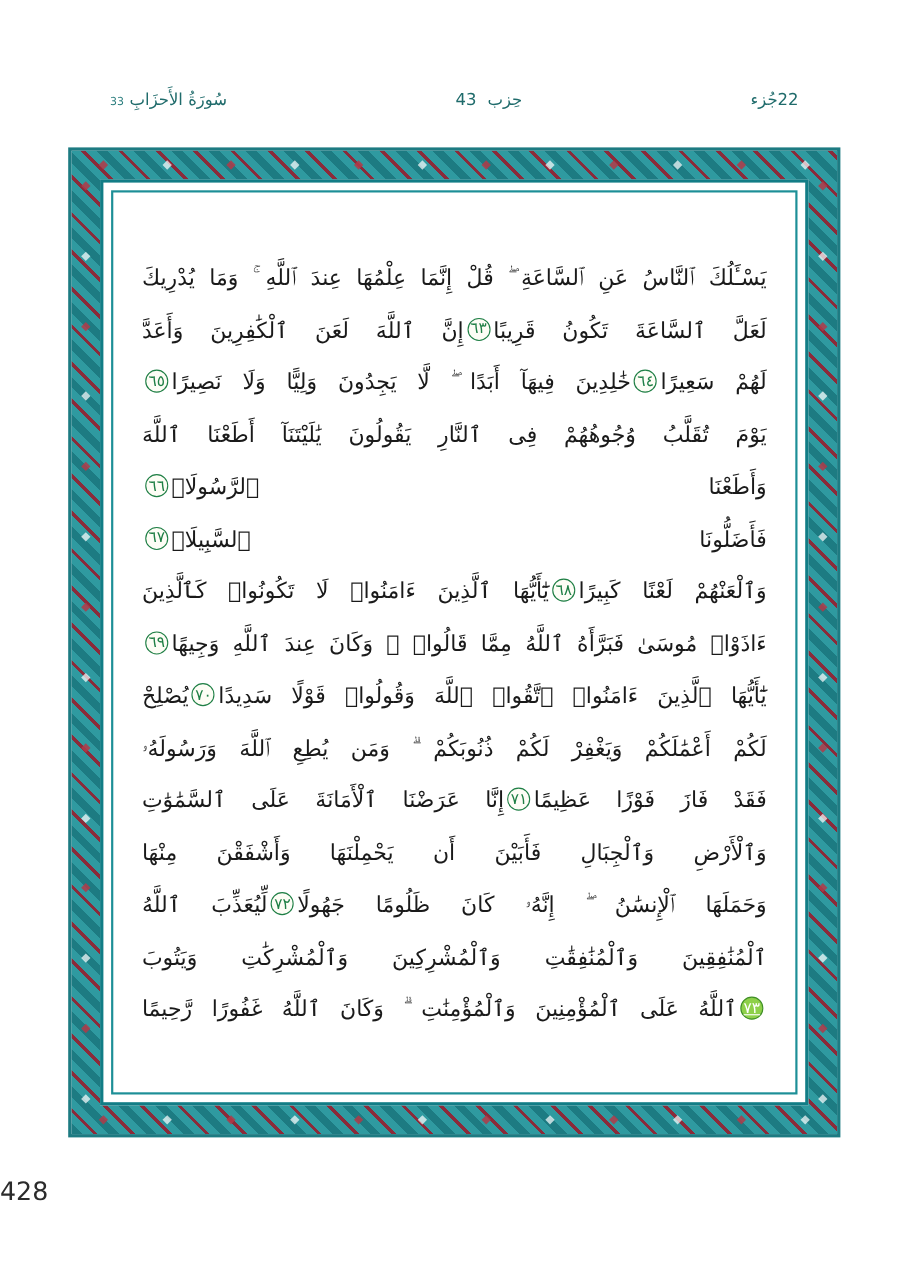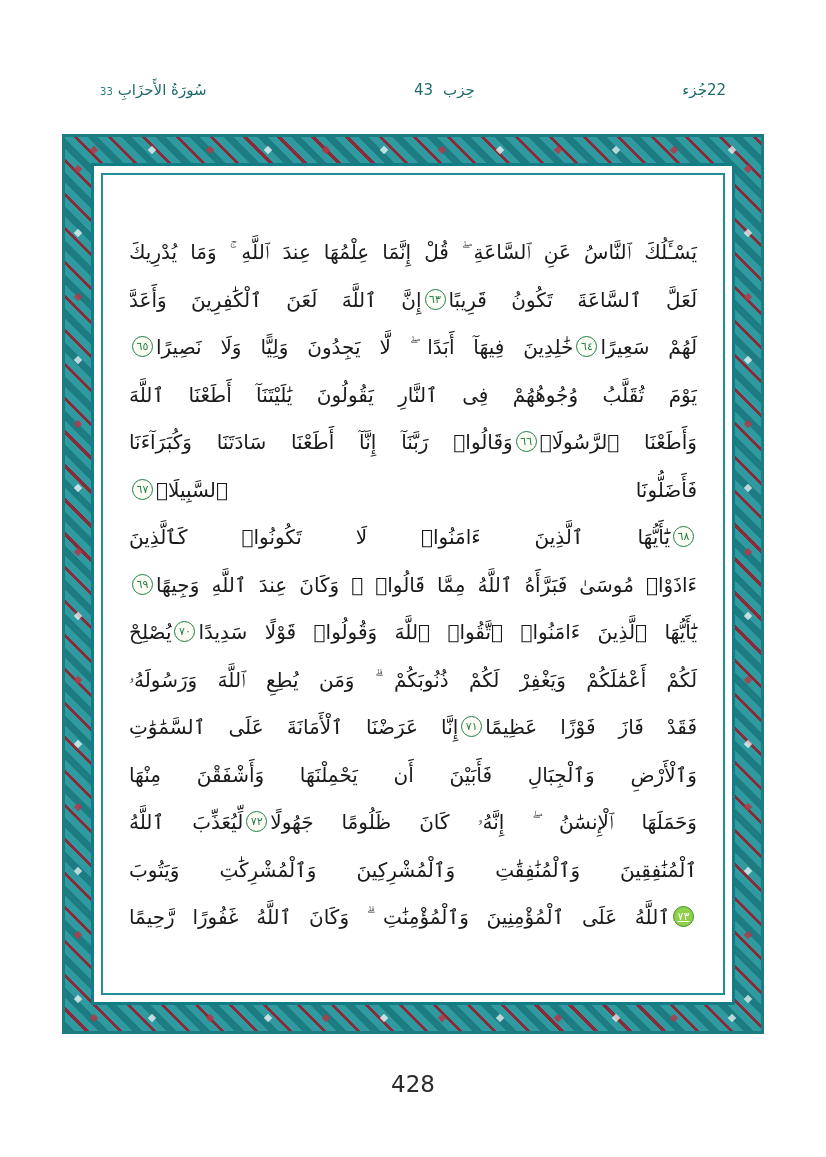--- a/index.html
+++ b/index.html
@@ -173,38 +173,37 @@
     border-radius: 50%;
     background: #fdfdf5;
     box-shadow: 0 0 0 1.5px #ffffff;
   }
   .ayah-mark .num {
     position: absolute;
     inset: 0;
     display: flex;
     align-items: center;
     justify-content: center;
-    font-size: 11px;
+    font-size: 14px;
     color: #1f7f45;
     font-family: "DejaVu Sans", sans-serif;
     line-height: 1;
   }
   .ayah-mark.filled::before {
     background: #8ed04a;
     border-color: #3f8f26;
   }
   .ayah-mark.filled .num { color: #ffffff; text-decoration: underline; }
 
   
   .page-number {
     position: absolute;
     bottom: 60px;
     left: 0;
     right: 0;
-    text-align: center;
     font-size: 23px;
     color: #2b2b2b;
     font-family: "DejaVu Sans", sans-serif;
   }
 </style>
 </head>
 <body>
 
 <div class="page">
 
@@ -291,25 +290,25 @@
         <div class="text-block">
 
           <span class="ayah-line">يَسْـَٔلُكَ ٱلنَّاسُ عَنِ ٱلسَّاعَةِ ۖ قُلْ إِنَّمَا عِلْمُهَا عِندَ ٱللَّهِ ۚ وَمَا يُدْرِيكَ</span>
 
           <span class="ayah-line"><span>لَعَلَّ ٱلسَّاعَةَ تَكُونُ قَرِيبًا</span><span class="ayah-mark"><span class="num">٦٣</span></span><span>إِنَّ ٱللَّهَ لَعَنَ ٱلْكَٰفِرِينَ وَأَعَدَّ</span></span>
 
           <span class="ayah-line"><span>لَهُمْ سَعِيرًا</span><span class="ayah-mark"><span class="num">٦٤</span></span><span>خَٰلِدِينَ فِيهَآ أَبَدًا ۖ لَّا يَجِدُونَ وَلِيًّا وَلَا نَصِيرًا</span><span class="ayah-mark"><span class="num">٦٥</span></span></span>
 
           <span class="ayah-line">يَوْمَ تُقَلَّبُ وُجُوهُهُمْ فِى ٱلنَّارِ يَقُولُونَ يَٰلَيْتَنَآ أَطَعْنَا ٱللَّهَ</span>
 
-          <span class="ayah-line"><span>وَأَطَعْنَا ٱلرَّسُولَا۠</span><span class="ayah-mark"><span class="num">٦٦</span></span><span>وَقَالُوا۟ رَبَّنَآ إِنَّآ أَطَعْنَا سَادَتَنَا وَكُبَرَآءَنَا</span></span>
+          <span class="ayah-line"><span>وَأَطَعْنَا ٱلرَّسُولَا۠</span><span class="ayah-mark"><span class="num">٦٦</span></span></span>
 
           <span class="ayah-line"><span>فَأَضَلُّونَا ٱلسَّبِيلَا۠</span><span class="ayah-mark"><span class="num">٦٧</span></span></span>
 
-          <span class="ayah-line"><span class="ayah-mark"><span class="num">٦٨</span></span><span>يَٰٓأَيُّهَا ٱلَّذِينَ ءَامَنُوا۟ لَا تَكُونُوا۟ كَٱلَّذِينَ</span></span>
+          <span class="ayah-line"><span>وَٱلْعَنْهُمْ لَعْنًا كَبِيرًا</span><span class="ayah-mark"><span class="num">٦٨</span></span><span>يَٰٓأَيُّهَا ٱلَّذِينَ ءَامَنُوا۟ لَا تَكُونُوا۟ كَٱلَّذِينَ</span></span>
 
           <span class="ayah-line"><span>ءَاذَوْا۟ مُوسَىٰ فَبَرَّأَهُ ٱللَّهُ مِمَّا قَالُوا۟ ۚ وَكَانَ عِندَ ٱللَّهِ وَجِيهًا</span><span class="ayah-mark"><span class="num">٦٩</span></span></span>
 
           <span class="ayah-line"><span>يَٰٓأَيُّهَا ٱلَّذِينَ ءَامَنُوا۟ ٱتَّقُوا۟ ٱللَّهَ وَقُولُوا۟ قَوْلًا سَدِيدًا</span><span class="ayah-mark"><span class="num">٧٠</span></span><span>يُصْلِحْ</span></span>
 
           <span class="ayah-line">لَكُمْ أَعْمَٰلَكُمْ وَيَغْفِرْ لَكُمْ ذُنُوبَكُمْ ۗ وَمَن يُطِعِ ٱللَّهَ وَرَسُولَهُۥ</span>
 
           <span class="ayah-line"><span>فَقَدْ فَازَ فَوْزًا عَظِيمًا</span><span class="ayah-mark"><span class="num">٧١</span></span><span>إِنَّا عَرَضْنَا ٱلْأَمَانَةَ عَلَى ٱلسَّمَٰوَٰتِ</span></span>
 
           <span class="ayah-line">وَٱلْأَرْضِ وَٱلْجِبَالِ فَأَبَيْنَ أَن يَحْمِلْنَهَا وَأَشْفَقْنَ مِنْهَا</span>

